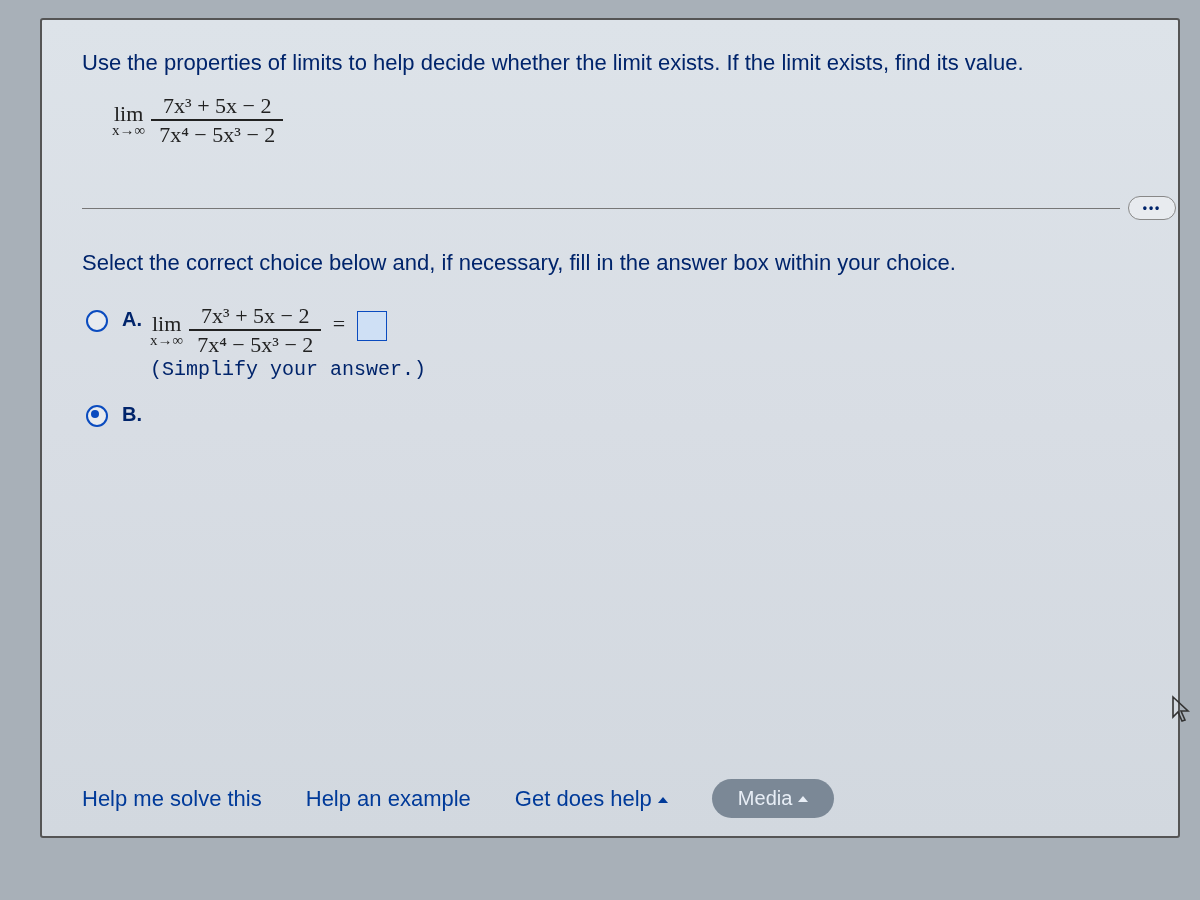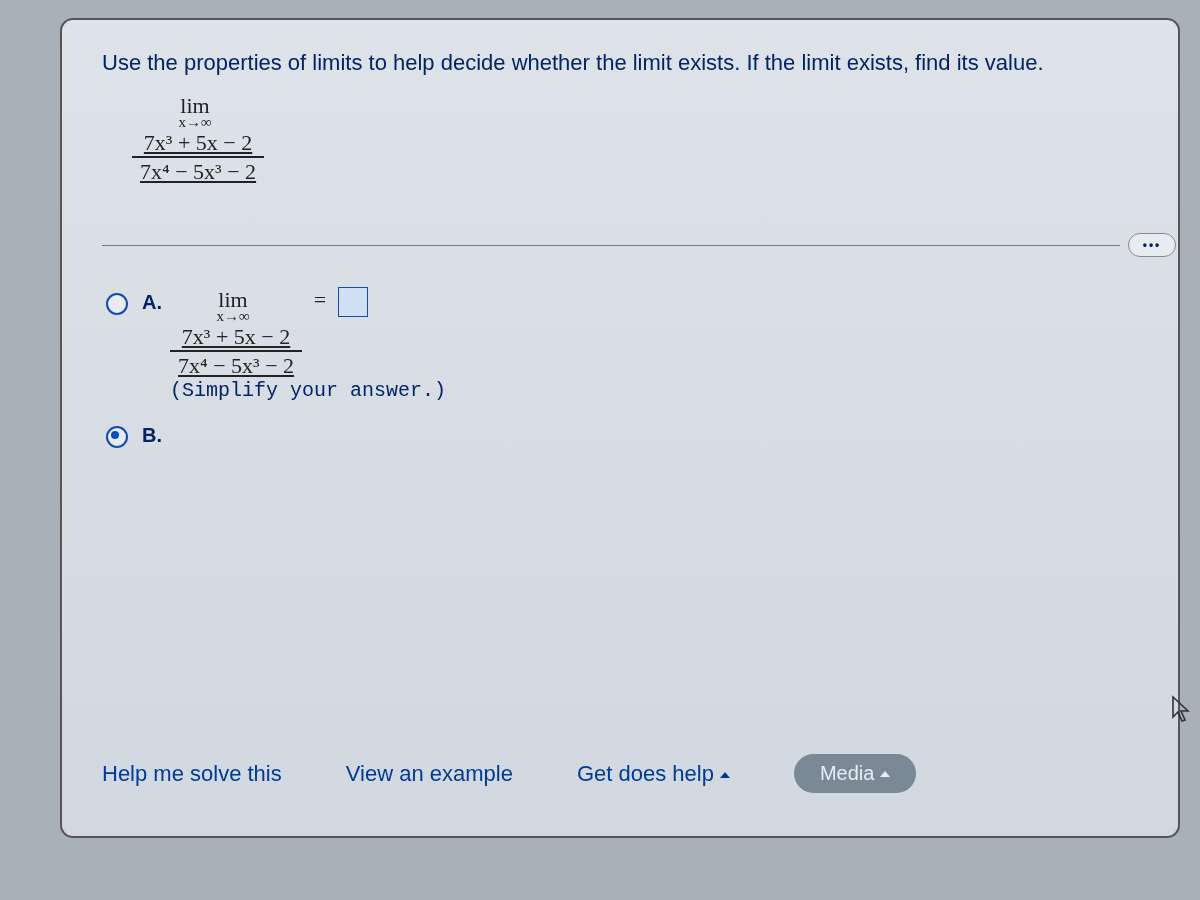--- a/index.html
+++ b/index.html
@@ -7,56 +7,54 @@
     padding: 0;
     background: #a8b0b8;
     font-family: Arial, Helvetica, sans-serif;
     width: 1200px;
     height: 900px;
     overflow: hidden;
     position: relative;
   }
   .page {
     background: linear-gradient(180deg, #dde3e9 0%, #d8dde4 50%, #d2d8df 100%);
-    margin: 18px 20px 18px 60px;
+    margin: 18px 20px 18px 40px;
     border: 2px solid #555;
-    border-radius: 13px;
+    border-radius: 3px;
     padding: 30px 30px 16px 40px;
     min-height: 820px;
     position: relative;
     box-sizing: border-box;
   }
   .question-text {
     color: #00246b;
     font-size: 22px;
     margin-bottom: 18px;
   }
   .limit-expr {
     display: inline-flex;
     align-items: center;
     margin-left: 30px;
     color: #222;
     font-family: "Times New Roman", serif;
-    flex-direction: column;
   }
   .lim-block {
     display: flex;
     flex-direction: column;
     align-items: center;
     margin-right: 6px;
     line-height: 1.05;
   }
   .lim-top { font-size: 22px; }
   .lim-bot { font-size: 15px; margin-top:-2px;}
   .frac {
     display: inline-flex;
     flex-direction: column;
     align-items: center;
     line-height: 1.05;
-    text-decoration: underline;
   }
   .frac .num, .frac .den {
     padding: 0 8px;
     font-size: 22px;
     white-space: nowrap;
   }
   .frac .bar {
     border-top: 2px solid #222;
     width: 100%;
     margin: 2px 0;
@@ -133,24 +131,24 @@
     font-family:Liberation Mono, monospace;
   }
   .choice-b-text {
     color:#00246b;
     font-size:20px;
     margin-top:4px;
   }
   .footer {
     position:absolute;
     left:40px; right:30px;
-    bottom:43px;
+    bottom:18px;
     display:flex;
     align-items:center;
-    gap:64px;
+    gap:44px;
     color:#003a99;
     font-size:22px;
   }
   .footer .link { cursor:pointer; }
   .footer .dropdown::after{
     content:"";
     display:inline-block;
     margin-left:6px;
     border-left:5px solid transparent;
     border-right:5px solid transparent;
@@ -196,20 +194,21 @@
       <span class="bar"></span>
       <span class="den">7x⁴ − 5x³ − 2</span>
     </span>
   </div>
 
   <div class="hr-row">
     <div class="hr-line"></div>
     <div class="more-btn">•••</div>
   </div>
 
+  <div class="instruction">Select the correct choice below and, if necessary, fill in the answer box within your choice.</div>
 
   <div class="choices">
 
     <div class="choice-row">
       <span class="radio"></span>
       <span class="choice-label">A.</span>
       <span class="choice-body">
         <span class="limit-expr">
           <span class="lim-block">
             <span class="lim-top">lim</span>
@@ -229,21 +228,21 @@
 
     <div class="choice-row">
       <span class="radio selected"></span>
       <span class="choice-label">B.</span>
     </div>
 
   </div>
 
   <div class="footer">
     <span class="link">Help me solve this</span>
-    <span class="link">View an example</span>
+    <span class="link">Help an example</span>
     <span class="link dropdown">Get does help</span>
     <span class="media-btn">Media</span>
   </div>
 
 </div>
 
 <div class="cursor-icon">
   <svg width="22" height="28" viewBox="0 0 22 28">
     <path d="M3 2 L3 22 L8 17 L12 26 L15 25 L11 16 L18 16 Z" fill="none" stroke="#333" stroke-width="1.6"></path>
   </svg>

